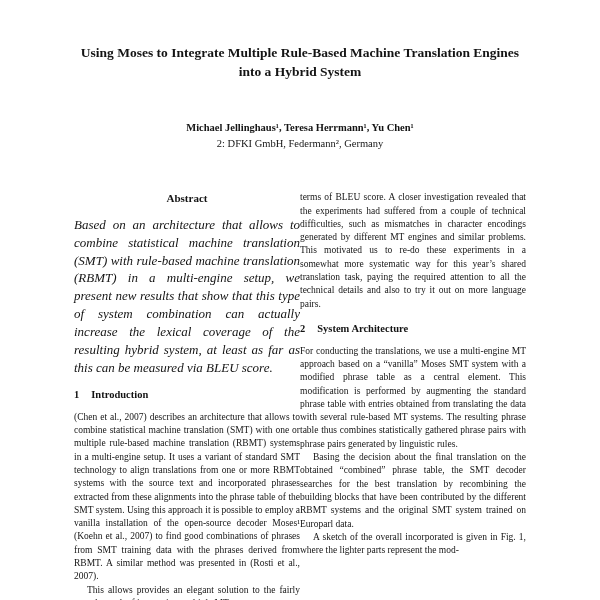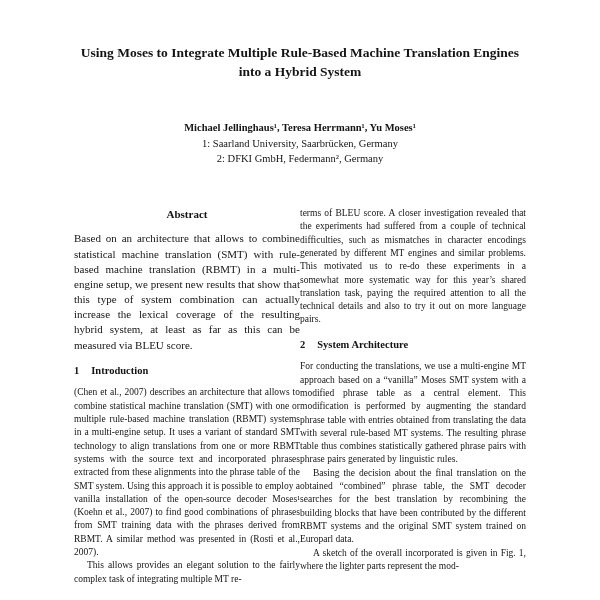--- a/index.html
+++ b/index.html
@@ -44,45 +44,45 @@
     text-align: justify;
   }
   .abstract-heading {
     text-align: center;
     font-size: 11px;
     font-weight: bold;
     margin-bottom: 9px;
   }
   .abstract-text {
     margin: 0 14px 14px 14px;
-    font-size: 11px;
+    font-size: 13px;
     line-height: 1.38;
     text-align: justify;
+    font-style: italic;
   }
   .section-heading {
     display: flex;
     gap: 12px;
     font-size: 10.5px;
     font-weight: bold;
     text-align: left;
     margin: 11px 0 8px 0;
   }
   .col p { margin: 0; }
   .col p.indent { text-indent: 13px; }
 </style>
 </head>
 <body>
 
 <div class="page">
 
   <h1 class="title">Using Moses to Integrate Multiple Rule-Based Machine Translation Engines into a Hybrid System</h1>
 
   <div class="authors-block">
-    <div class="author-line">Michael Jellinghaus¹, Teresa Herrmann¹, Yu Moses¹</div>
-    <div class="affiliation">1: Saarland University, Saarbrücken, Germany</div>
+    <div class="author-line">Michael Jellinghaus¹, Teresa Herrmann¹, Yu Chen¹</div>
     <div class="affiliation">2: DFKI GmbH, Federmann², Germany</div>
   </div>
 
   <div class="columns">
 
     <div class="col">
       <div class="abstract-heading">Abstract</div>
       <p class="abstract-text">Based on an architecture that allows to combine statistical machine translation (SMT) with rule-based machine translation (RBMT) in a multi-engine setup, we present new results that show that this type of system combination can actually increase the lexical coverage of the resulting hybrid system, at least as far as this can be measured via BLEU score.</p>
 
       <div class="section-heading">

